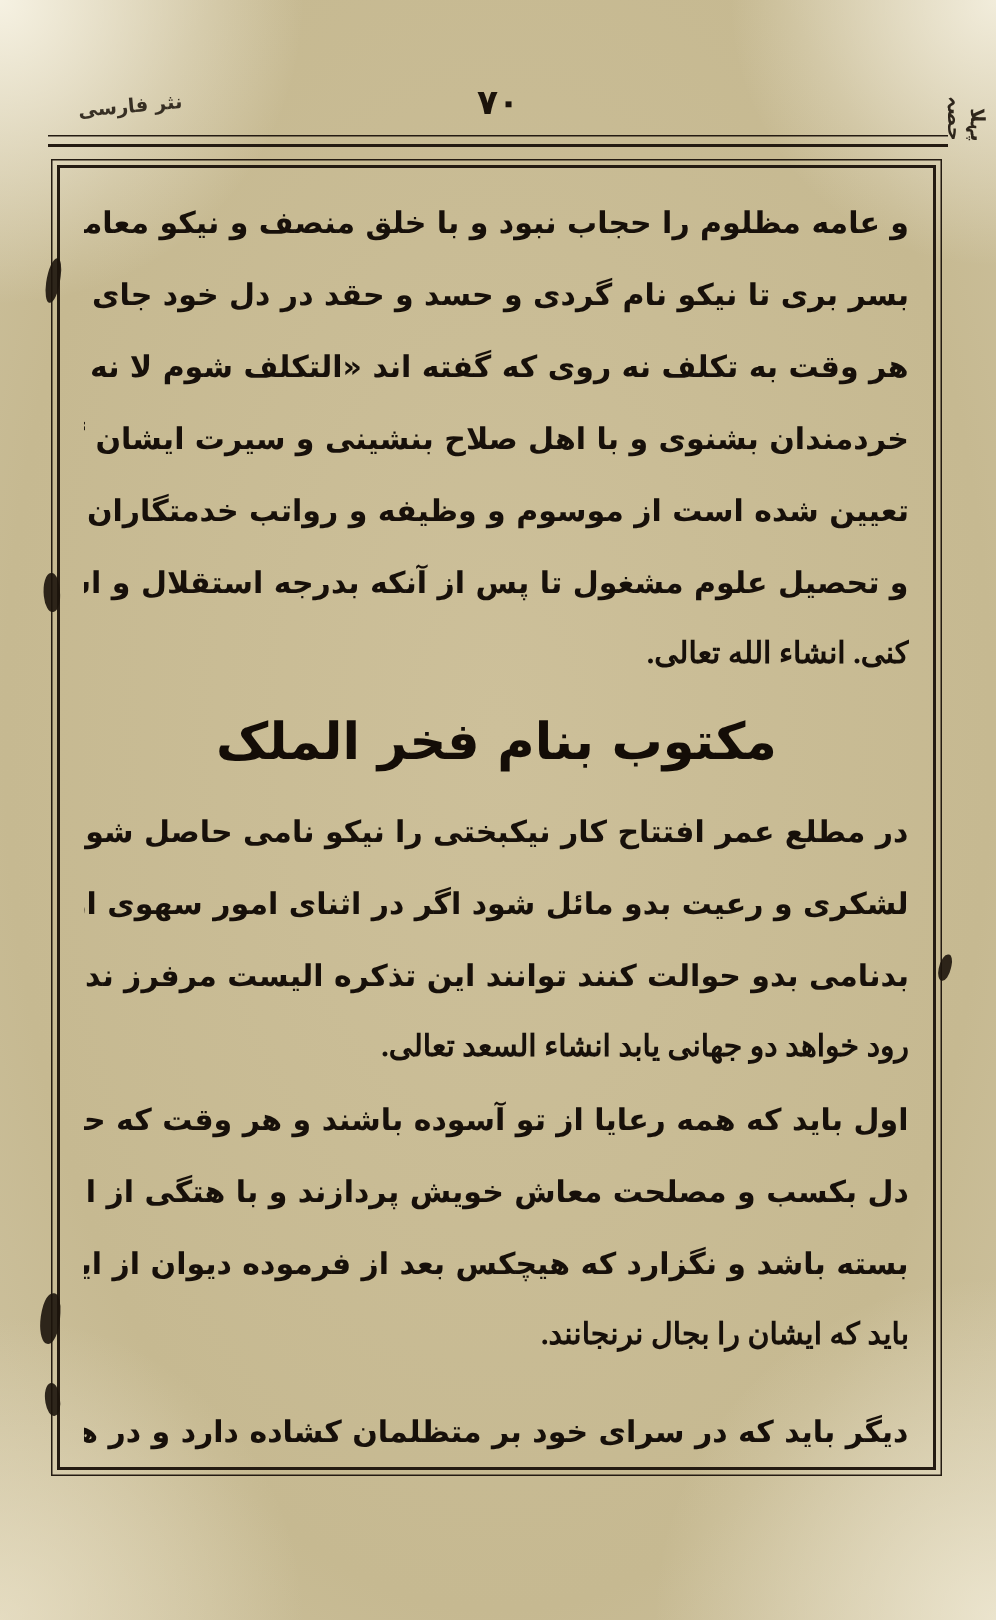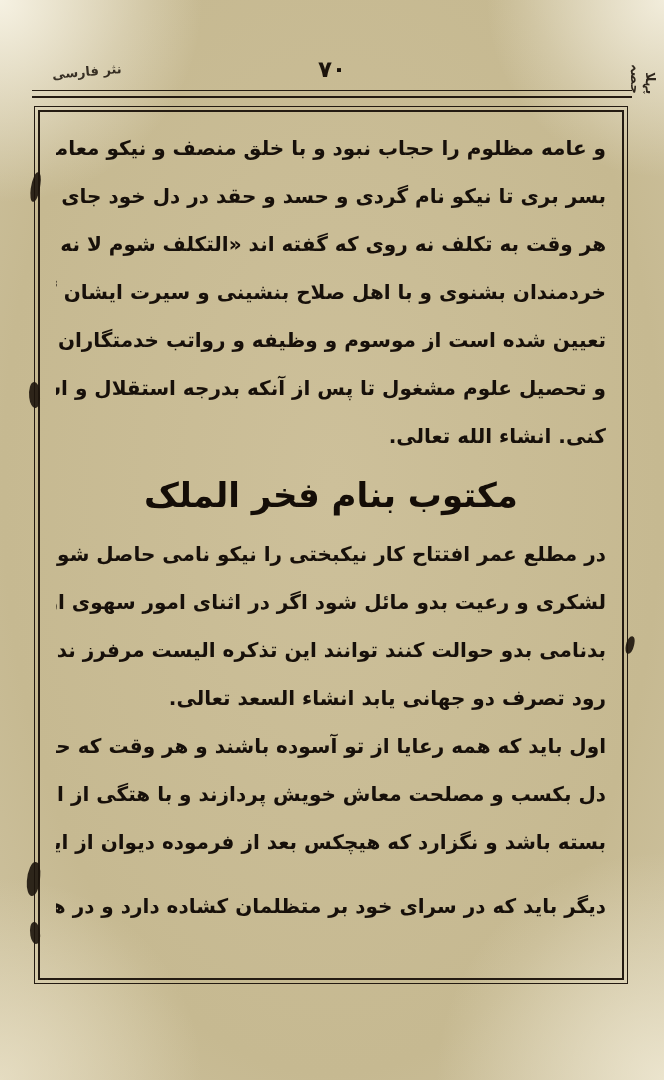--- a/index.html
+++ b/index.html
@@ -61,20 +61,21 @@
     height:48px;
     white-space:nowrap;
     overflow:hidden;
     text-align:justify;
     text-align-last:justify;
     color:#17100a;
   }
   .line--end{
     text-align:right;
     text-align-last:right;
+    font-family:Liberation Serif, serif;
   }
   .heading{
     font-size:34px;
     font-weight:700;
     text-align:center;
     text-align-last:center;
     line-height:70px;
     height:70px;
     white-space:nowrap;
     overflow:hidden;
@@ -119,27 +120,28 @@
         <div class="line">و تحصیل علوم مشغول تا پس از آنکه بدرجه استقلال و استبداد رسی مراد خویش در همه تصرف</div>
         <div class="line line--end">کنی. انشاء الله تعالی.</div>
       </div>
 
       <div class="heading">مکتوب بنام فخر الملک</div>
 
       <div>
         <div class="line">در مطلع عمر افتتاح کار نیکبختی را نیکو نامی حاصل شود و خبر آن بدو و نزدیک برسد و دلهای</div>
         <div class="line">لشکری و رعیت بدو مائل شود اگر در اثنای امور سهوی از و صادر دد و خصمان خواهند که</div>
         <div class="line">بدنامی بدو حوالت کنند توانند این تذکره الیست مرفرز ندا عز فخر الملک را که چون بدین قانون</div>
-        <div class="line line--end">رود تصرف دو جهانی یابد انشاء السعد تعالی.</div>
+        <div class="line line--end">رود خواهد دو جهانی یابد انشاء السعد تعالی.</div>
       </div>
 
       <div>
         <div class="line">اول باید که همه رعایا از تو آسوده باشند و هر وقت که حقوق بر ایشان لازم شود بگزارد تا فارغ</div>
         <div class="line">دل بکسب و مصلحت معاش خویش پردازند و با هتگی از ایشان بستانند و دری حوادث بیهوده بر ایشان</div>
         <div class="line">بسته باشد و نگزارد که هیچکس بعد از فرموده دیوان از ایشان چیزی خواهد و رهگذریان</div>
+        <div class="line line--end">باید که ایشان را بجال نرنجانند.</div>
       </div>
 
       <div class="para--last">
         <div class="line">دیگر باید که در سرای خود بر متظلمان کشاده دارد و در هفته یک روز بدین کار پردازد و چنانک</div>
       </div>
 
     </div>
   </div>
 
   <div class="smudge smudge-1"></div>

